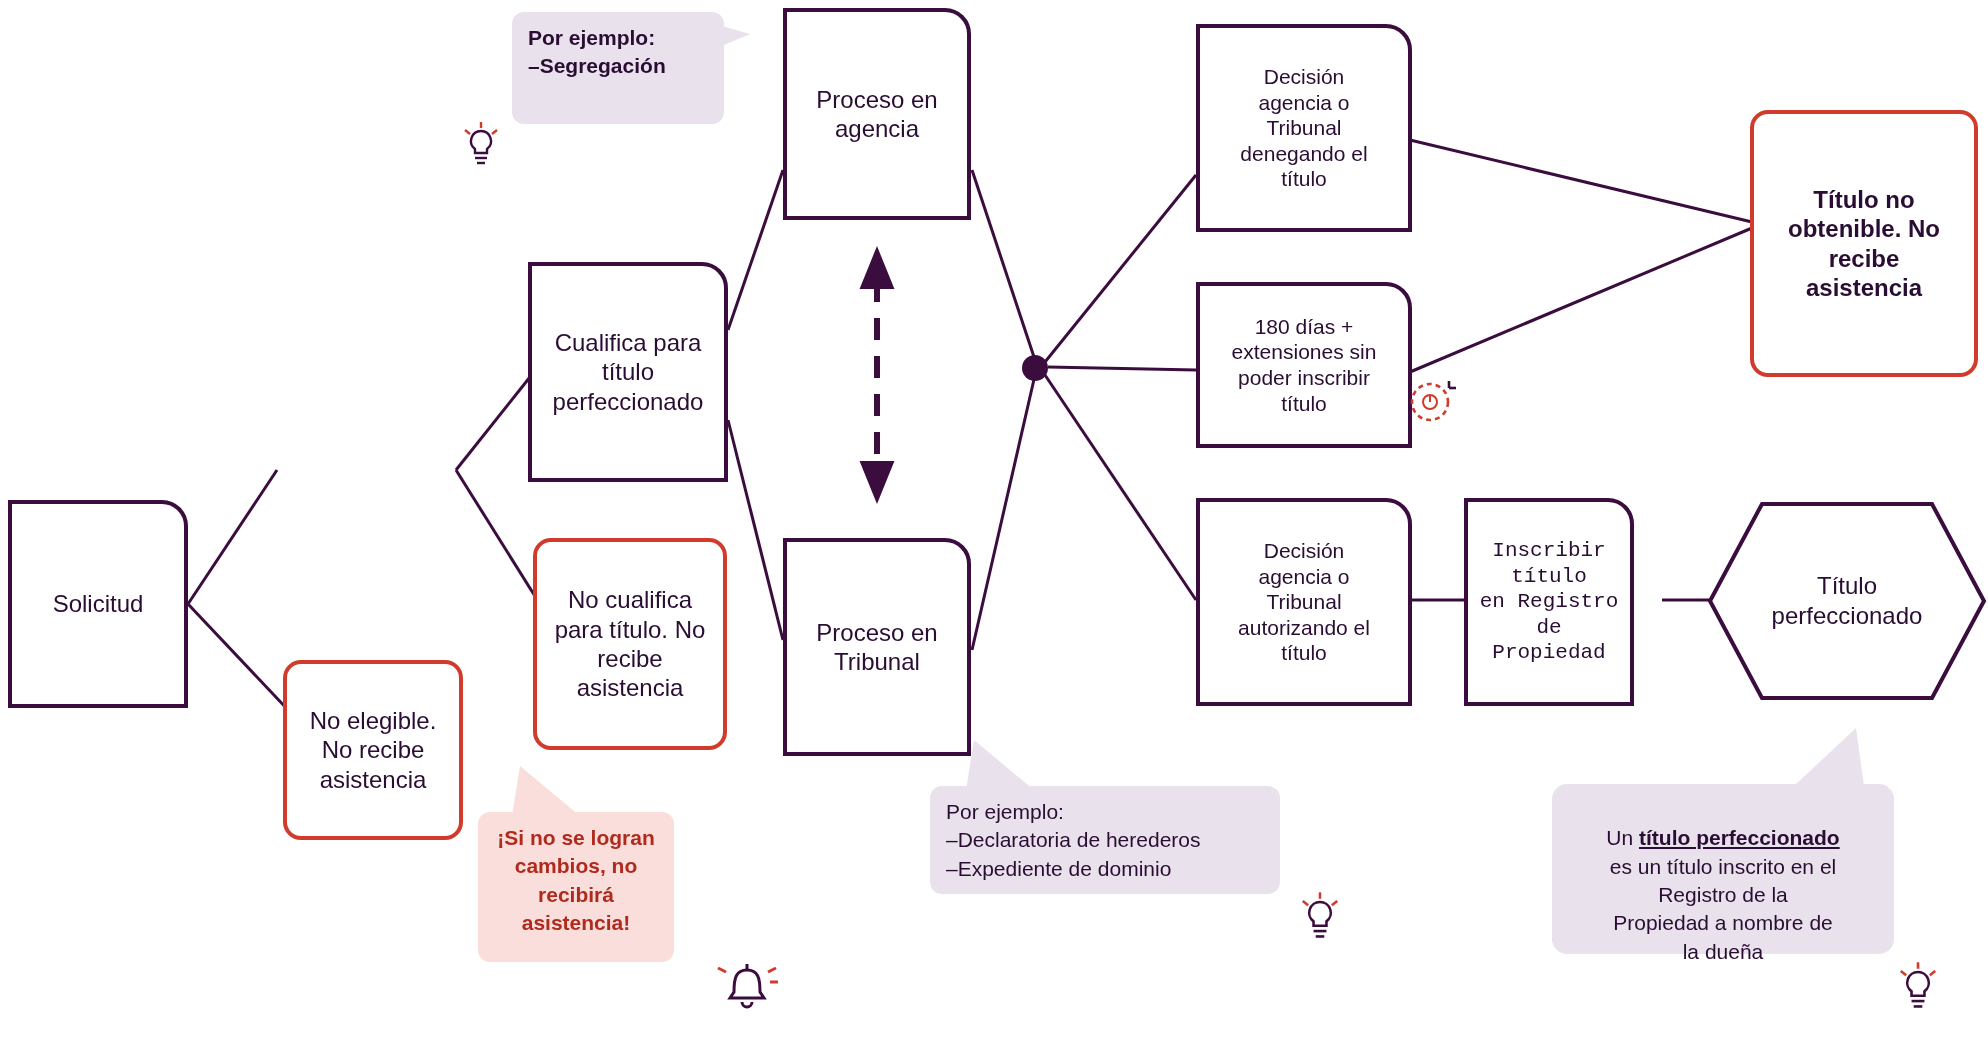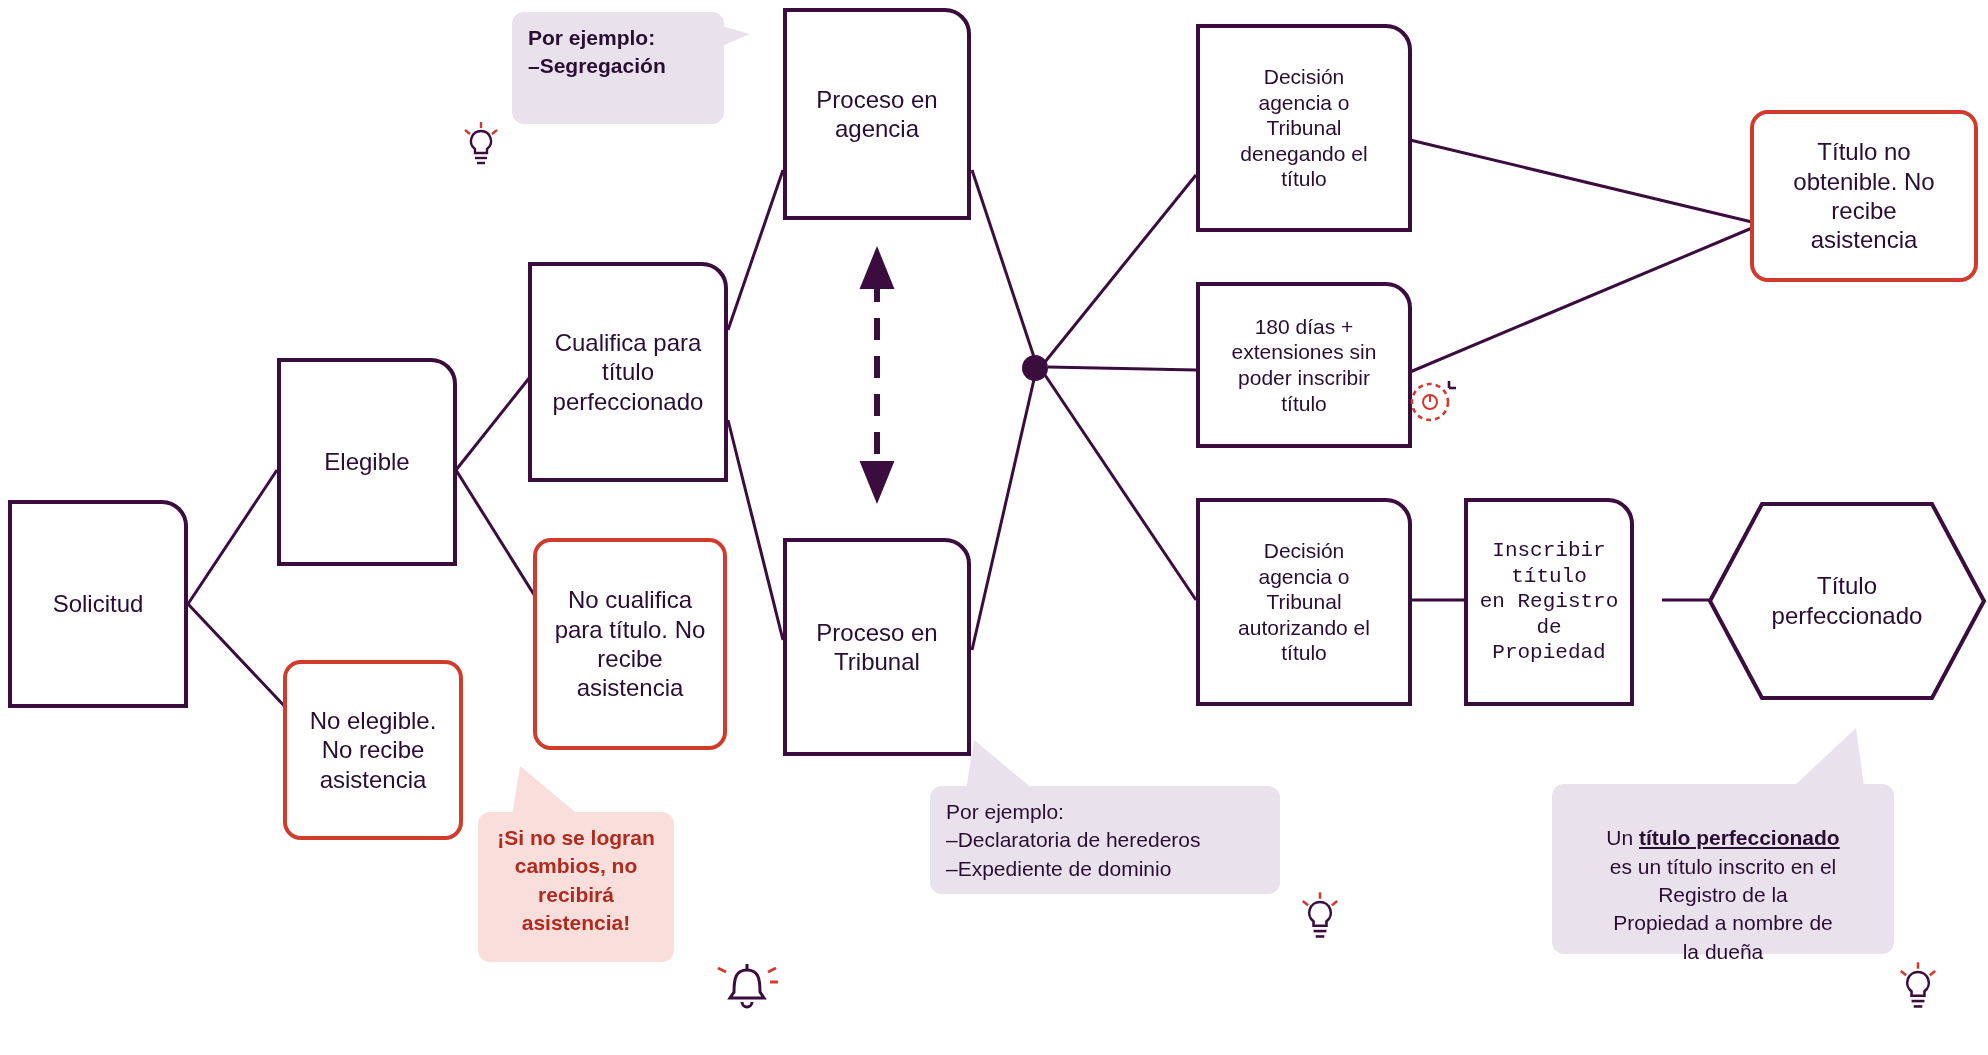--- a/index.html
+++ b/index.html
@@ -143,23 +143,20 @@
       <polygon points="877,496 864,464 890,464"></polygon>
     </g>
   </svg>
 
   <div class="dot" style="left:1022px; top:355px;"></div>
 
   <div class="node doc fs24" style="left:8px; top:500px; width:180px; height:208px;">
     <span style="white-space:pre-line">Solicitud</span>
   </div>
 
-  <div class="node doc fs24" style="left:277px; top:358px; width:180px; height:208px;">
-    <span style="white-space:pre-line">Elegible</span>
-  </div>
 
   <div class="node red fs24" style="left:283px; top:660px; width:180px; height:180px;">
     <span style="white-space:pre-line">No elegible.
 No recibe
 asistencia</span>
   </div>
 
   <div class="node doc fs24" style="left:528px; top:262px; width:200px; height:220px;">
     <span style="white-space:pre-line">Cualifica para
 título
@@ -199,21 +196,21 @@
   </div>
 
   <div class="node doc fs23" style="left:1196px; top:498px; width:216px; height:208px;">
     <span style="white-space:pre-line">Decisión
 agencia o
 Tribunal
 autorizando el
 título</span>
   </div>
 
-  <div class="node red fs24" style="left:1750px; top:110px; width:228px; height:172px;">
+  <div class="node red fs24" style="left:1750px; top:110px; width:228px; height:267px;font-weight:bold;">
     <span style="white-space:pre-line">Título no
 obtenible. No
 recibe
 asistencia</span>
   </div>
 
   <div class="node doc fs23" style="left:1464px; top:498px; width:170px; height:208px;font-family:Liberation Mono, monospace;">
     <span style="white-space:pre-line">Inscribir título
 en Registro de
 Propiedad</span>
@@ -293,21 +290,21 @@
       <line x1="20" y1="40" x2="32" y2="40"></line>
       <line x1="22" y1="45" x2="30" y2="45"></line>
     </g>
     <g stroke="#d13b2c" stroke-width="2.4">
       <line x1="26" y1="4" x2="26" y2="10"></line>
       <line x1="10" y1="12" x2="15" y2="16"></line>
       <line x1="42" y1="12" x2="37" y2="16"></line>
     </g>
   </svg>
 
-  <div class="callout fs23" style="left:1552px; top:784px; width:342px; height:170px; text-align:center;">
+  <div class="callout fs23" style="left:1552px; top:784px; width:342px; height:170px; text-align:center;border-radius:15px;">
     <div style="white-space:pre-line">
       <span>Un </span><b class="u">título perfeccionado</b><span>
 es un título inscrito en el
 Registro de la
 Propiedad a nombre de
 la dueña</span>
     </div>
   </div>
   <svg class="icon" style="left:1790px; top:724px;" width="80" height="64" viewBox="0 0 80 64">
     <polygon points="4,62 66,4 74,62" fill="#e9e2ec"></polygon>

